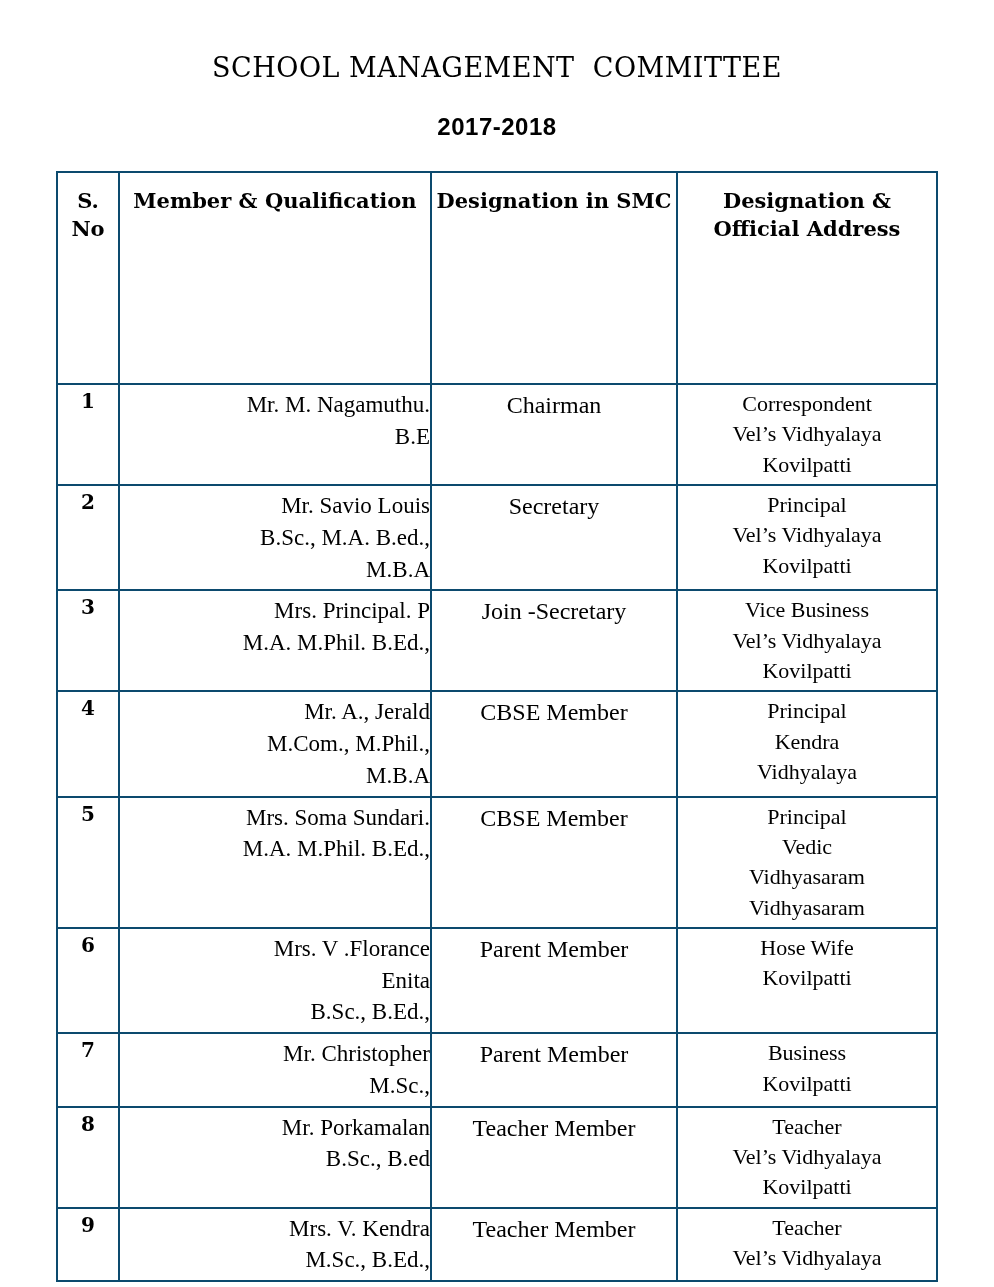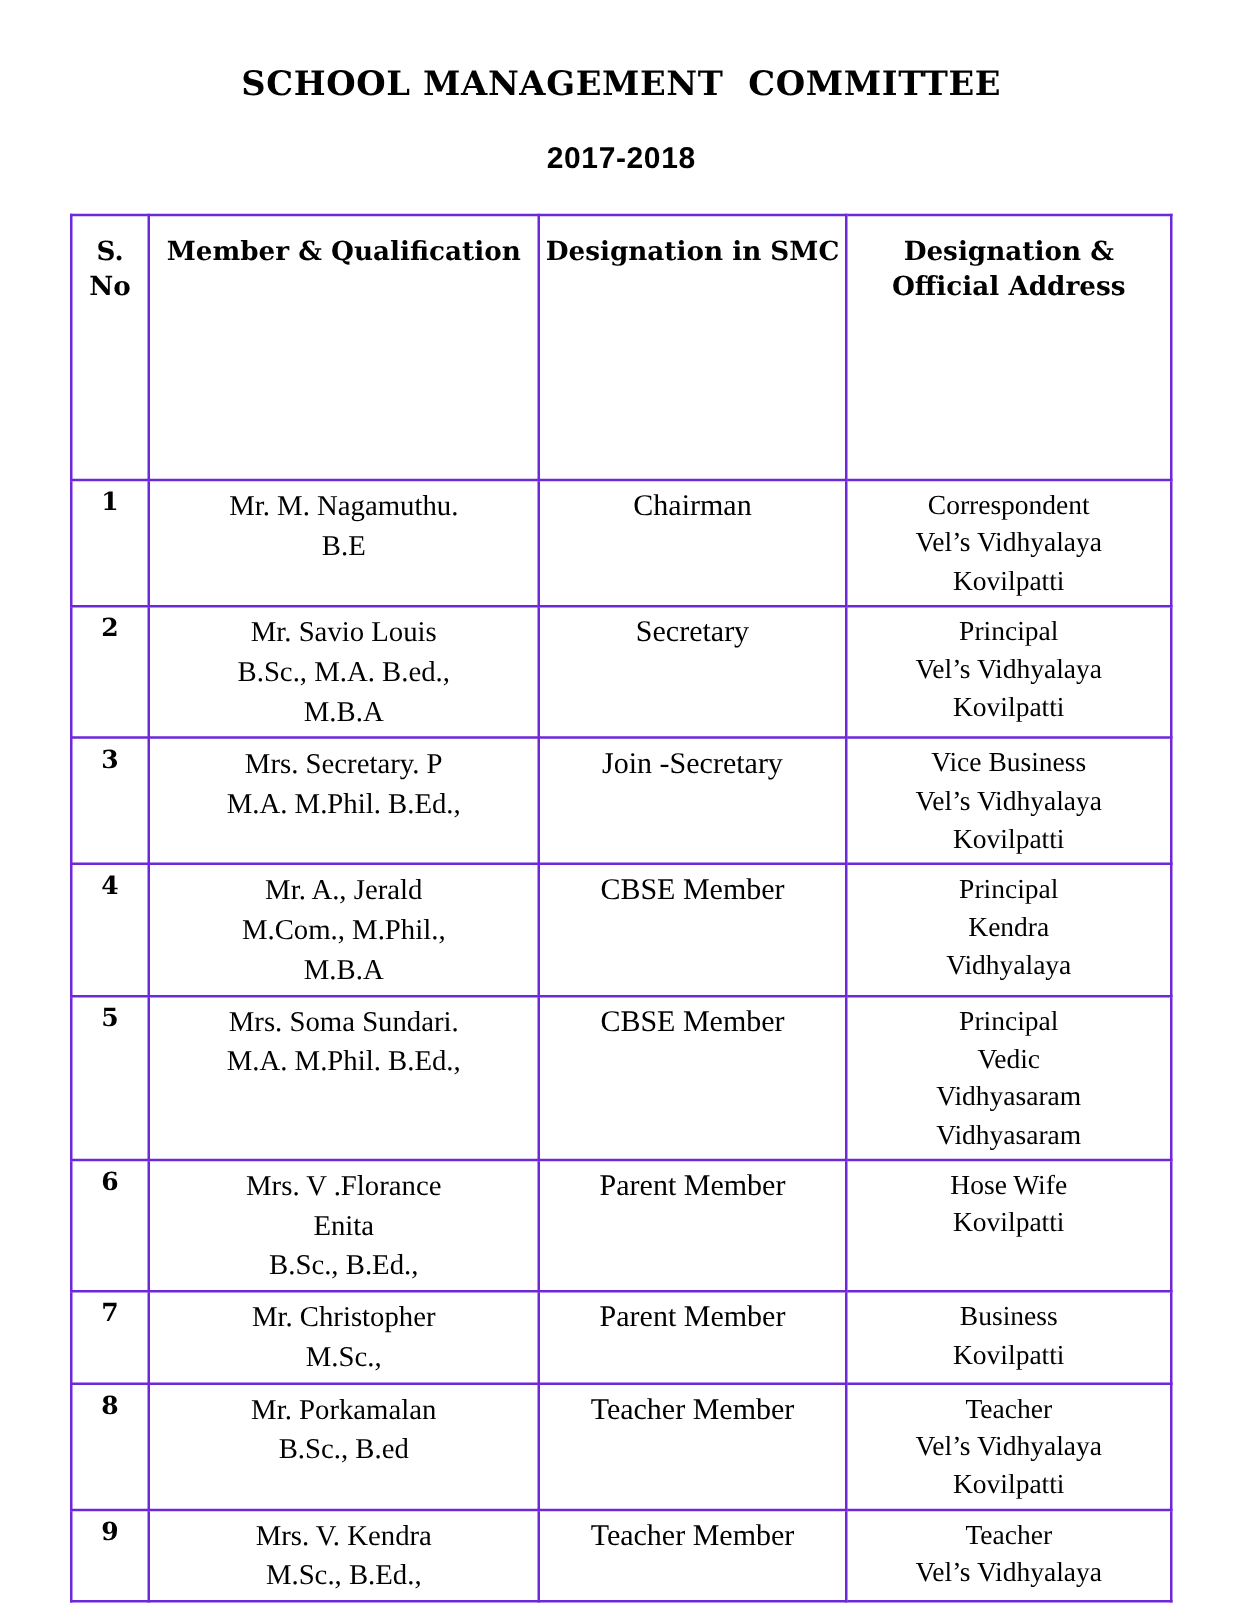--- a/index.html
+++ b/index.html
@@ -15,42 +15,42 @@
   }
   .page {
     width: 994px;
     min-height: 1287px;
     box-sizing: border-box;
     padding: 44px 56px 20px 56px;
   }
   .doc-title {
     text-align: center;
     font-family: "DejaVu Serif", serif;
-    font-weight: bold;
+    font-weight: normal;
     font-size: 27px;
     letter-spacing: 0.5px;
     margin: 8px 0 0 0;
     white-space: pre;
   }
   .doc-subtitle {
     text-align: center;
     font-family: Liberation Sans, sans-serif;
     font-weight: bold;
     font-size: 24px;
     letter-spacing: 0.5px;
     margin: 30px 0 0 0;
   }
   table.smc {
     border-collapse: collapse;
     width: 880px;
     margin: 30px auto 0 auto;
     table-layout: fixed;
   }
   table.smc th, table.smc td {
-    border: 2px solid #6d28d9;
+    border: 2px solid #0c4a6e;
     vertical-align: top;
     padding: 4px 0;
   }
   table.smc thead th {
     font-family: "DejaVu Serif", serif;
     font-weight: bold;
     font-size: 21px;
     line-height: 1.32;
     text-align: center;
     vertical-align: top;
@@ -63,21 +63,21 @@
   col.c-addr { width: 260px; }
 
   td.sno {
     text-align: center;
     font-family: "DejaVu Serif", serif;
     font-weight: bold;
     font-size: 20px;
     padding-top: 10px;
   }
   td.member {
-    text-align: center;
+    text-align: right;
     font-size: 23px;
     line-height: 1.38;
     padding-top: 8px;
     padding-left: 12px;
   }
   td.desig {
     text-align: center;
     font-size: 24px;
     line-height: 1.38;
     padding-top: 8px;
@@ -147,21 +147,21 @@
           </td>
           <td class="addr">
             <span class="line">Principal</span>
             <span class="line">Vel’s Vidhyalaya</span>
             <span class="line">Kovilpatti</span>
           </td>
         </tr>
         <tr>
           <td class="sno">3</td>
           <td class="member">
-            <span class="line">Mrs. Secretary. P</span>
+            <span class="line">Mrs. Principal. P</span>
             <span class="line">M.A. M.Phil. B.Ed.,</span>
           </td>
           <td class="desig">
             <span class="line">Join -Secretary</span>
           </td>
           <td class="addr">
             <span class="line">Vice Business</span>
             <span class="line">Vel’s Vidhyalaya</span>
             <span class="line">Kovilpatti</span>
           </td>

